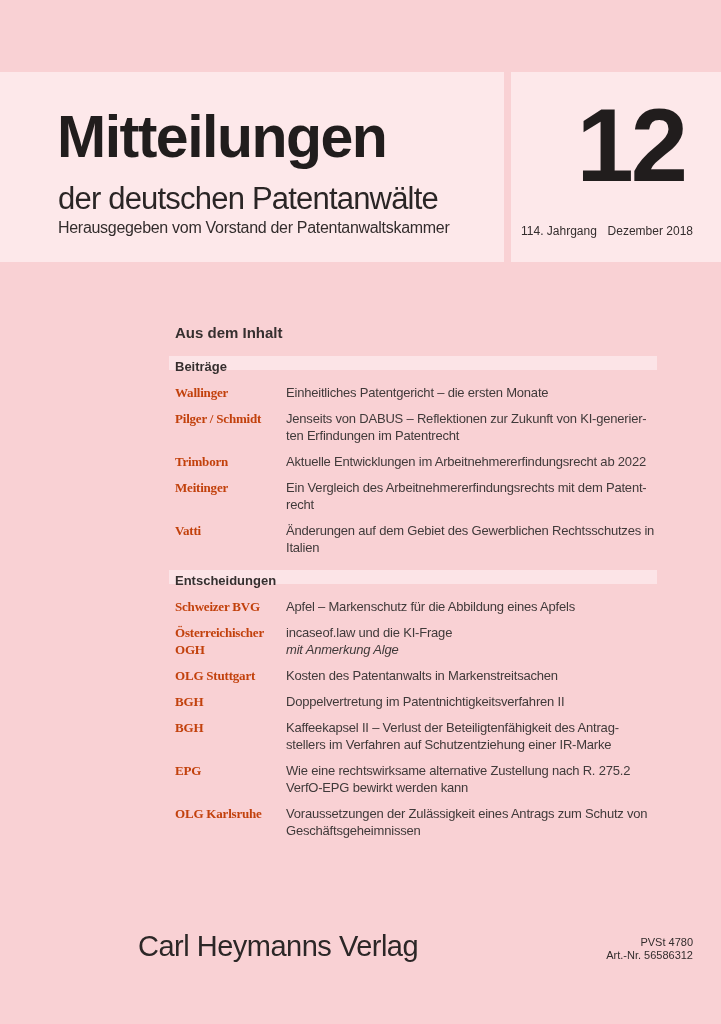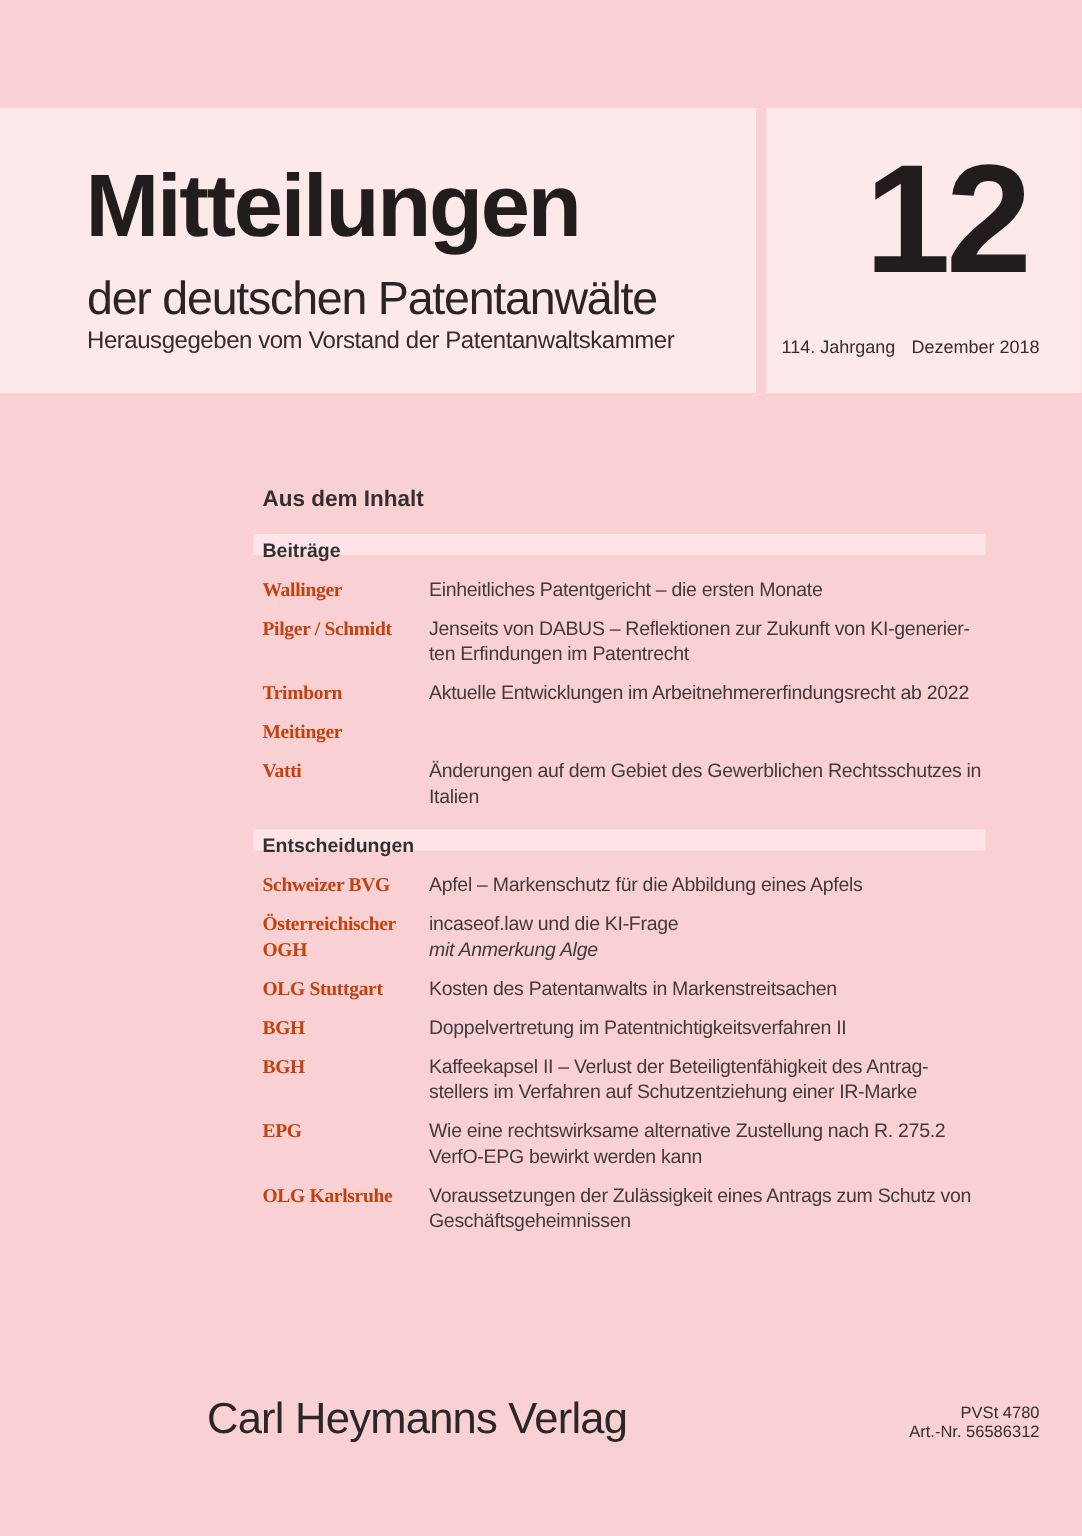--- a/index.html
+++ b/index.html
@@ -131,20 +131,24 @@
             </div>
           </div>
           <div class="row">
             <div class="label">Trimborn</div>
             <div class="title">
               <div class="line">Aktuelle Entwicklungen im Arbeitnehmererfindungsrecht ab 2022</div>
             </div>
           </div>
           <div class="row">
             <div class="label">Meitinger</div>
+            <div class="title">
+              <div class="line">Ein Vergleich des Arbeitnehmererfindungsrechts mit dem Patent-</div>
+              <div class="line">recht</div>
+            </div>
           </div>
           <div class="row">
             <div class="label">Vatti</div>
             <div class="title">
               <div class="line">Änderungen auf dem Gebiet des Gewerblichen Rechtsschutzes in</div>
               <div class="line">Italien</div>
             </div>
           </div>
         </div>
         <div class="section-band"><span>Entscheidungen</span></div>

